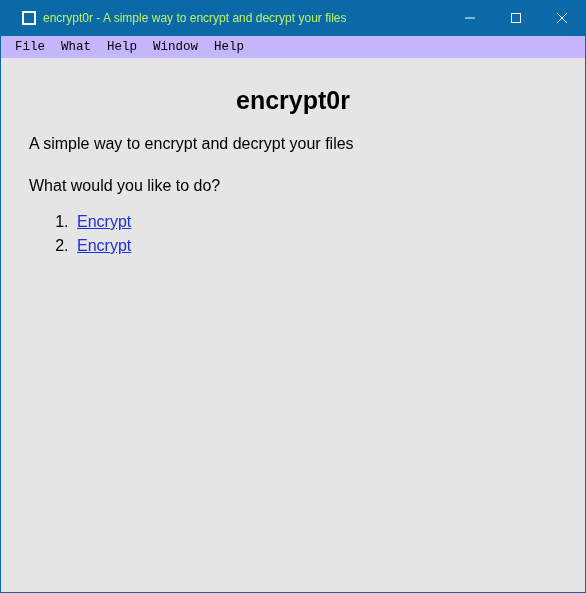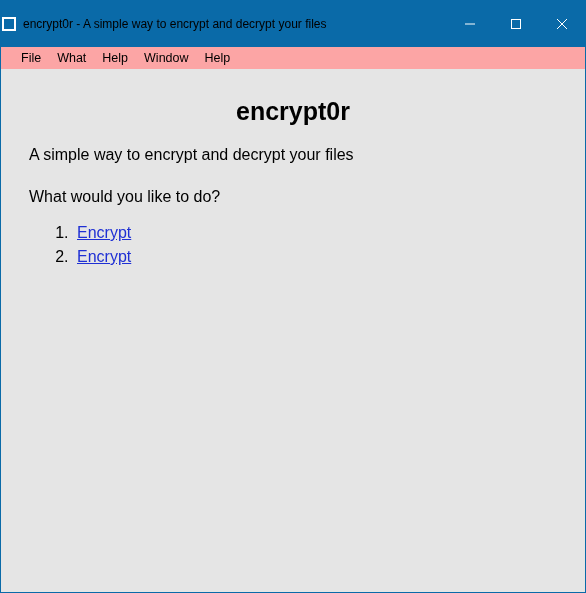--- a/index.html
+++ b/index.html
@@ -13,25 +13,25 @@
       height: 593px;
       background: #ffffff;
       display: flex;
       flex-direction: column;
       border: 1px solid #0a6aa8;
       border-top: none;
       overflow: hidden;
     }
     .title-bar {
       background: #0a6aa8;
-      color: #000000;
-      height: 47px;
+      color: #bef264;
+      height: 36px;
       display: flex;
       align-items: center;
-      padding-left: 0;
+      padding-left: 20px;
       font-size: 12px;
       user-select: none;
     }
     .title-bar .app-icon {
       width: 16px;
       height: 16px;
       margin-right: 6px;
       display: flex;
       align-items: center;
       justify-content: center;
@@ -58,25 +58,26 @@
       justify-content: center;
       color: #ffffff;
     }
     .title-bar .win-btn svg {
       display: block;
     }
     .menu-bar {
       height: 22px;
       display: flex;
       align-items: center;
-      padding: 0 12px;
+      padding: 0 6px;
       font-size: 12.5px;
-      background: #fca5a5;
+      background: #c4b5fd;
       border-bottom: 1px solid rgba(0,0,0,0);
       user-select: none;
+      font-family: Liberation Mono, monospace;
     }
     .menu-bar .menu-item {
       padding: 2px 8px;
       color: #000000;
       cursor: default;
     }
     .content {
       flex: 1 1 auto;
       background: #e5e5e5;
       padding: 18px 28px;

